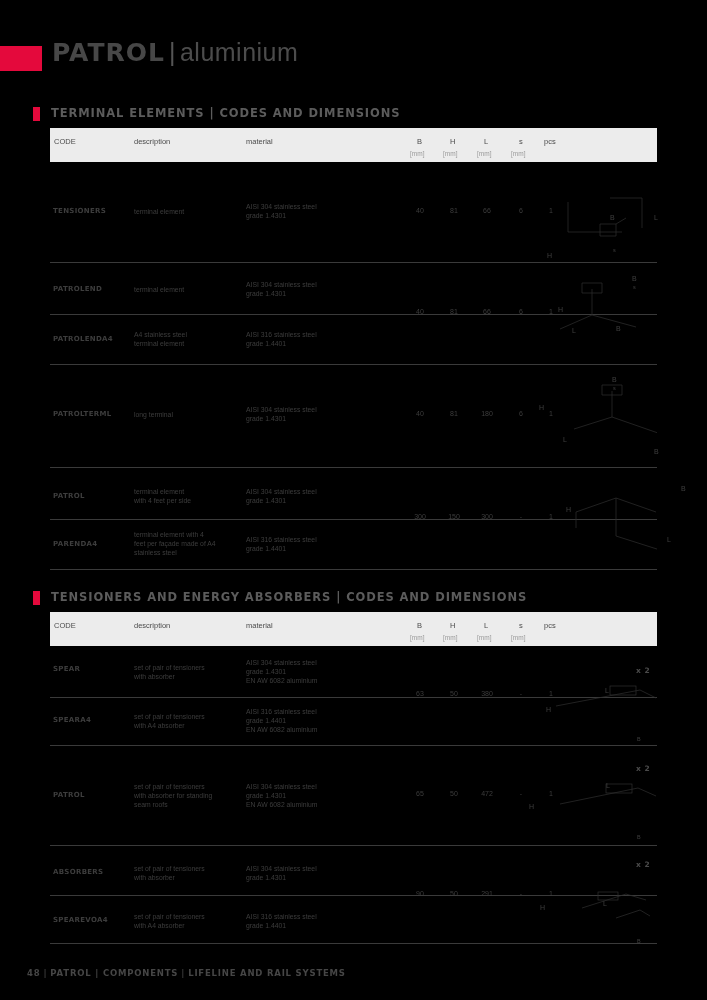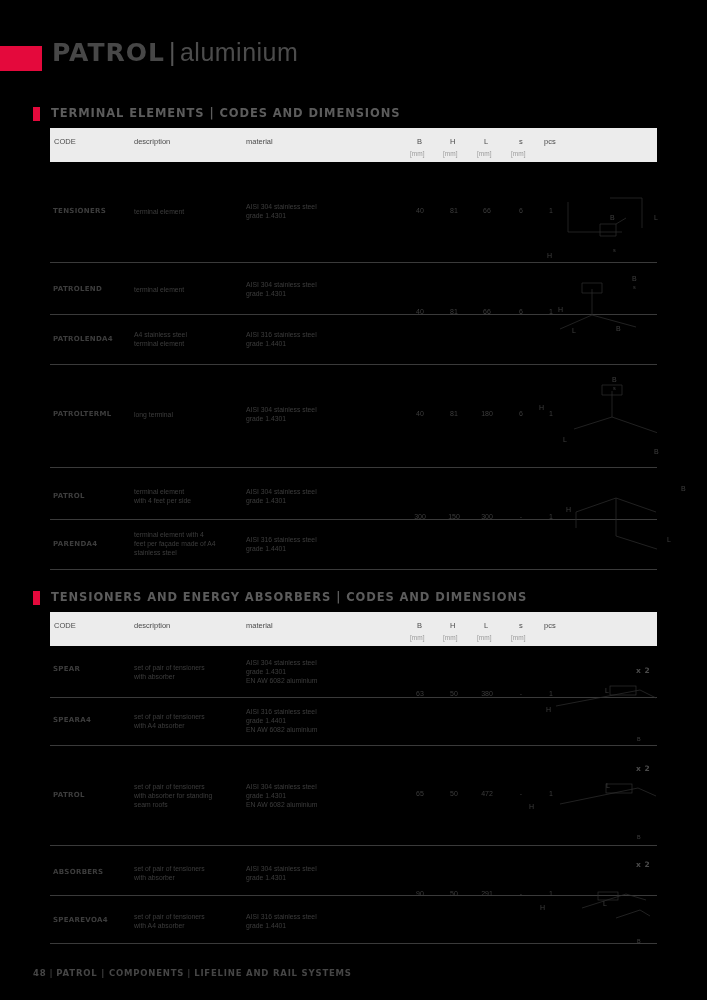--- a/index.html
+++ b/index.html
@@ -92,21 +92,21 @@
     font-family: "DejaVu Sans", sans-serif; font-weight: bold;
     font-size: 7.5px; color: #4a4a4a; letter-spacing: 0.5px;
   }
   .sketch { position: absolute; pointer-events: none; }
   .sketch line, .sketch path, .sketch polyline, .sketch rect, .sketch circle {
     stroke: #2f2f2f; fill: none; stroke-width: 0.7;
   }
 
   
   .footer {
-    position: absolute; left: 33px; bottom: 22px;
+    position: absolute; left: 27px; bottom: 22px;
     font-family: "DejaVu Sans", sans-serif;
     font-weight: bold; font-size: 8.5px; letter-spacing: 0.8px;
     color: #464646; white-space: nowrap;
   }
   .footer .sep { color: #3d3d3d; padding: 0 3px; }
 </style>
 </head>
 <body>
 
 <div class="page">

